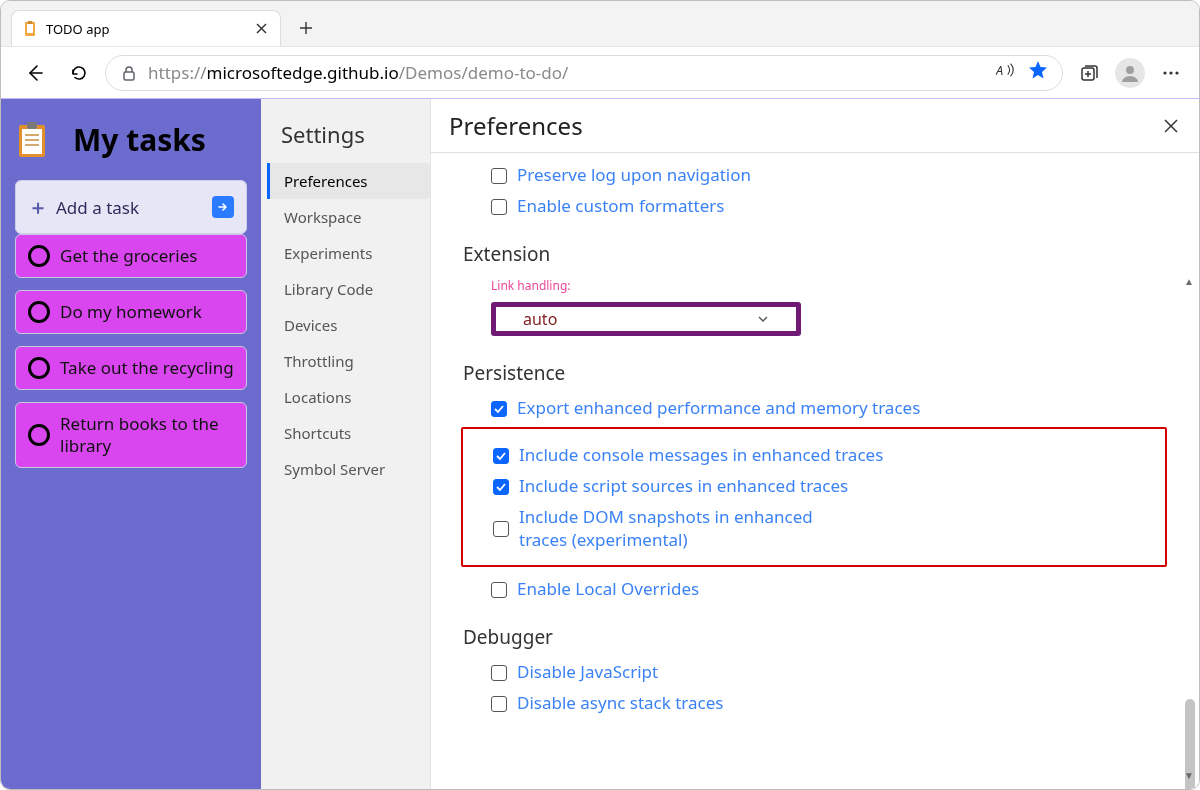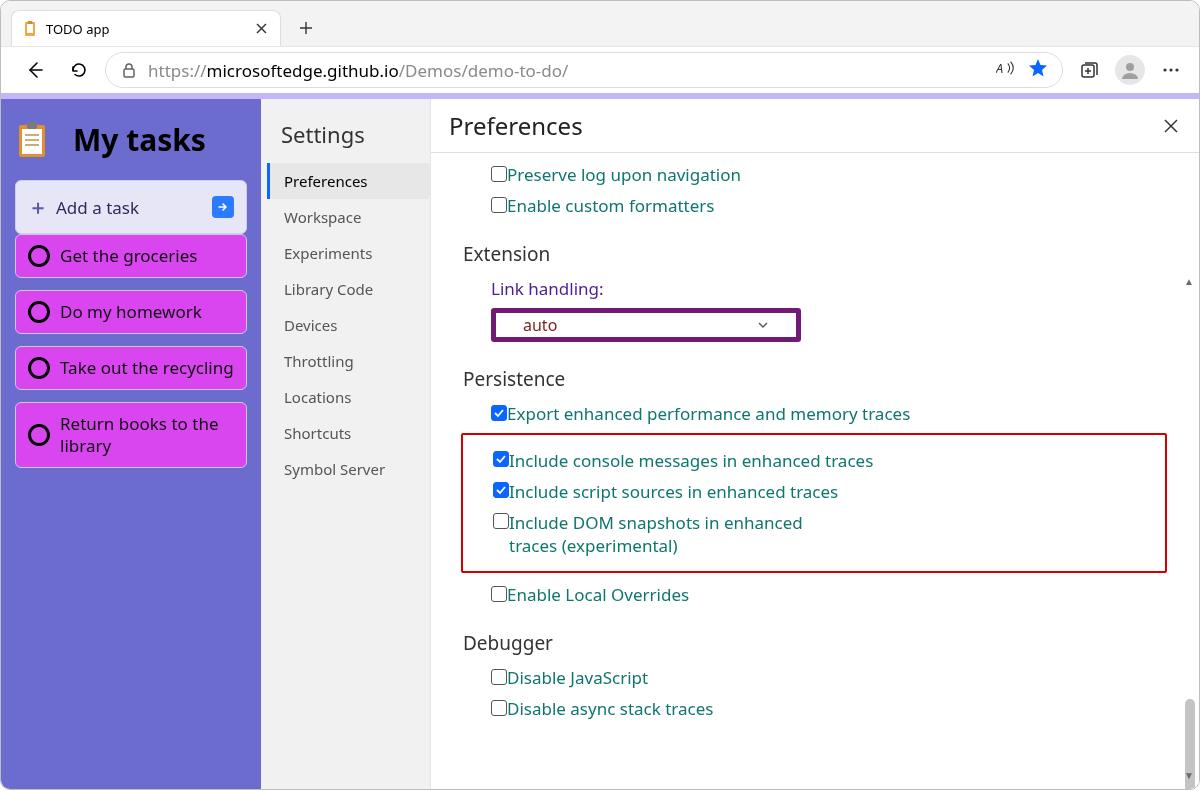--- a/index.html
+++ b/index.html
@@ -15,21 +15,21 @@
 
   
   .tabstrip { height:46px; background:#f3f3f3; display:flex; align-items:flex-end; padding:6px 0 0 10px; position:relative; border-bottom:1px solid #e6e6e6;}
   .tab { height:36px; width:270px; background:#fff; border:1px solid #ddd; border-bottom:none; border-radius:8px 8px 0 0; display:flex; align-items:center; padding:0 10px; font-size:13px; position:relative; }
   .tab .favicon { width:16px; height:16px; margin-right:8px; }
   .tab .title { flex:1; white-space:nowrap; overflow:hidden; text-overflow:ellipsis; }
   .tab .close { width:18px; height:18px; display:flex; align-items:center; justify-content:center; }
   .newtab { width:30px; height:30px; margin-left:10px; margin-bottom:3px; display:flex; align-items:center; justify-content:center; }
 
   
-  .toolbar { height:52px; display:flex; align-items:center; padding:0 10px 0 16px; gap:8px; border-bottom:6px solid #c4b5fd; }
+  .toolbar { height:52px; display:flex; align-items:center; padding:0 10px 0 16px; gap:8px; border-bottom:1px solid #c4b5fd; }
   .tb-btn { width:36px; height:36px; display:flex; align-items:center; justify-content:center; border-radius:4px; color:#333; }
   .addr { flex:1; height:36px; border:1px solid #dcdcdc; border-radius:20px; display:flex; align-items:center; padding:0 14px; min-width:0; }
   .addr .lock { width:18px; height:18px; margin-right:10px; color:#5f6368; flex-shrink:0;}
   .addr .url { font-size:17px; white-space:nowrap; overflow:hidden; text-overflow:ellipsis; display:flex; align-items:baseline;}
   .url-dim { color:#8a8a8a; }
   .url-main { color:#000; }
   .addr-right { display:flex; align-items:center; gap:12px; margin-left:auto; flex-shrink:0; padding-left:10px;}
   .star-filled { color:#0a66ff; }
   .avatar-btn { width:30px; height:30px; border-radius:50%; background:#e6e6e6; display:flex; align-items:center; justify-content:center; }
 
@@ -66,28 +66,28 @@
   .prefs-header { display:flex; align-items:center; justify-content:space-between; padding:10px 18px 10px 18px; border-bottom:1px solid #e0e0e0;}
   .prefs-title { font-size:24px; color:#222; }
   .prefs-close { width:20px; height:20px; display:flex; align-items:center; justify-content:center; }
 
   .prefs-scroll { flex:1; overflow:auto; padding:2px 32px 0 32px; position:relative; }
   .prefs-scroll-thumb { position:absolute; right:4px; top:600px; width:10px; height:140px; background:#c4c4c4; border-radius:6px; }
   .prefs-scroll-arrow-up, .prefs-scroll-arrow-down { position:absolute; right:4px; width:12px; height:12px; display:flex; align-items:center; justify-content:center; color:#6a6a6a; font-size:10px;}
   .prefs-scroll-arrow-up { top:176px; }
   .prefs-scroll-arrow-down { bottom:8px; }
 
-  .pref-row { display:flex; align-items:flex-start; font-size:17px; color:#0f766e; margin:8px 0; padding-left:28px;}
+  .pref-row { display:flex; align-items:center; gap:10px; font-size:17px; color:#3b82f6; margin:8px 0; padding-left:28px;}
   .pref-row .cb { flex-shrink:0; width:16px; height:16px; border:1.5px solid #555; border-radius:3px; margin-top:3px; background:#fff; display:flex; align-items:center; justify-content:center;}
   .pref-row .cb.checked { background:#0a66ff; border-color:#0a66ff; }
   .pref-row .cb.checked svg { display:block; }
   .pref-row .cb svg { display:none; }
 
   .section-label { font-size:19px; color:#333; margin:24px 0 10px 0; }
-  .sub-label { font-size:17px; color:#4c1d95; padding-left:28px; margin:6px 0 8px; }
+  .sub-label { font-size:12px; color:#ec4899; padding-left:28px; margin:6px 0 8px; }
 
   .select-box { width:310px; height:34px; border:5px solid #701a75; border-radius:3px; display:flex; align-items:center; padding:0 27px; color:#7f1d1d; margin-left:28px; font-size:16px; position:relative;}
   .select-box .chev { margin-left:auto; color:#555;}
 
   .highlight-box { border:2.5px solid #d40000; border-radius:2px; padding:6px 6px; margin:4px 0 10px -2px; }
   .highlight-box .pref-row { padding-left:24px; }
   .highlight-box .pref-row .cb { margin-top:2px; }
   .highlight-box .pref-wrap { max-width:340px; }
 
 </style>

